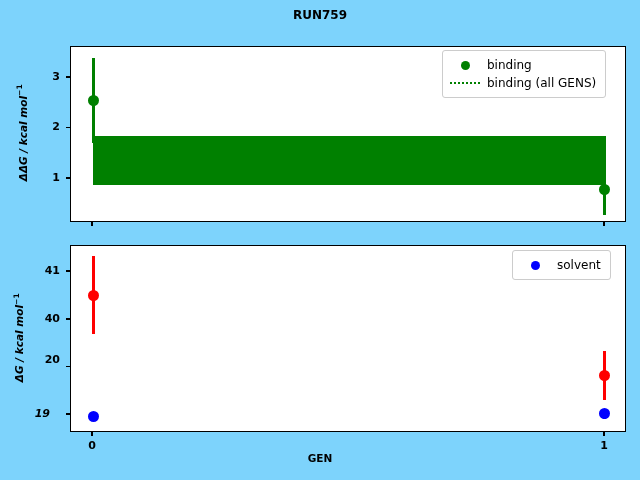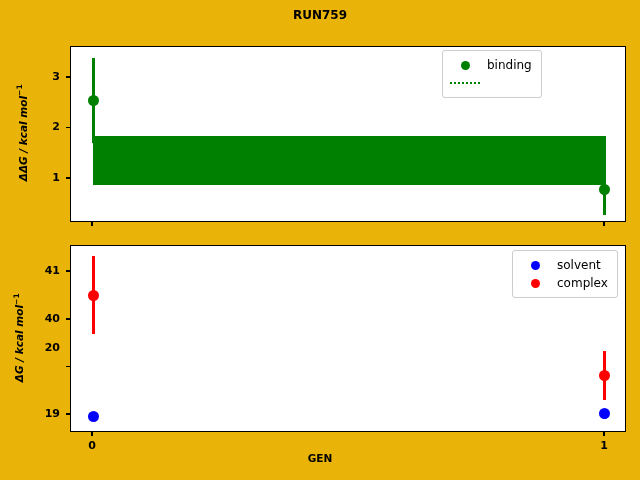--- a/index.html
+++ b/index.html
@@ -13,21 +13,21 @@
     font-family: "DejaVu Sans", sans-serif;
     overflow: hidden;
     position: relative;
   }
 
   #figure {
     position: absolute;
     left: 0; top: 0;
     width: 640px;
     height: 480px;
-    background: #eab308;
+    background: #7dd3fc;
   }
 
   
   .fig-title {
     position: absolute;
     left: 0;
     top: 8px;
     width: 640px;
     text-align: center;
     font-size: 12px;
@@ -217,42 +217,43 @@
     <div class="legend-row">
       <span class="legend-handle">
         <span class="lh-dot" id="lh-top-0" style="background: rgb(0, 128, 0);"></span>
       </span>
       <span class="legend-label">binding</span>
     </div>
     <div class="legend-row">
       <span class="legend-handle">
         <span class="lh-dotted"></span>
       </span>
+      <span class="legend-label">binding (all GENS)</span>
     </div>
   </div>
 
   <div class="axes" id="axes-bottom">
 
     <div class="errline" id="bot-errc-0" style="left: 22.0147px; top: 9.51654px; height: 78.5115px; background: rgb(255, 0, 0);"></div>
     <div class="marker" id="bot-mkc-0" style="left: 22.0147px; top: 49.0102px; background: rgb(255, 0, 0);"></div>
     <div class="errline" id="bot-errc-1" style="left: 533.985px; top: 104.682px; height: 49.486px; background: rgb(255, 0, 0);"></div>
     <div class="marker" id="bot-mkc-1" style="left: 533.985px; top: 129.901px; background: rgb(255, 0, 0);"></div>
 
     <div class="errline" id="bot-errs-0" style="left: 22.0147px; top: 167.015px; height: 7.1374px; background: rgb(0, 0, 255);"></div>
     <div class="marker" id="bot-mks-0" style="left: 22.0147px; top: 170.822px; background: rgb(0, 0, 255);"></div>
     <div class="errline" id="bot-errs-1" style="left: 533.985px; top: 162.733px; height: 9.99237px; background: rgb(0, 0, 255);"></div>
     <div class="marker" id="bot-mks-1" style="left: 533.985px; top: 167.967px; background: rgb(0, 0, 255);"></div>
   </div>
 
   <div class="ytick-mark" id="bt-m0" style="left: 66px; top: 413.119px;"></div>
   <div class="ytick-mark" id="bt-m1" style="left: 66px; top: 365.536px;"></div>
   <div class="ytick-mark" id="bt-m2" style="left: 66px; top: 317.953px;"></div>
   <div class="ytick-mark" id="bt-m3" style="left: 66px; top: 270.37px;"></div>
-  <div class="ytick-label" id="bt-l0" style="left: 24px; width: 36px; top: 406.919px;">19</div>
-  <div class="ytick-label" id="bt-l1" style="left: 24px; width: 36px; top: 341px;">20</div>
+  <div class="ytick-label" id="bt-l0" style="left: 14px; width: 36px; top: 406.919px; font-style: italic;">19</div>
+  <div class="ytick-label" id="bt-l1" style="left: 24px; width: 36px; top: 353px;">20</div>
   <div class="ytick-label" id="bt-l2" style="left: 24px; width: 36px; top: 311.753px;">40</div>
   <div class="ytick-label" id="bt-l3" style="left: 24px; width: 36px; top: 264.17px;">41</div>
 
   <div class="xtick-mark" id="bt-x0" style="left: 91.2147px; top: 432px;"></div>
   <div class="xtick-mark" id="bt-x1" style="left: 603.185px; top: 432px;"></div>
   <div class="xtick-label" id="bt-xl0" style="left: 72.0147px; width: 40px; top: 439px;">0</div>
   <div class="xtick-label" id="bt-xl1" style="left: 583.985px; width: 40px; top: 439px;">1</div>
 
   <div class="ylabel" id="ylabel-bottom" style="width: 187px; left: -75.5px; top: 330.5px;">
     <span class="it">ΔG / kcal mol</span><sup class="exp">−1</sup>
@@ -260,21 +261,15 @@
 
   <div class="xlabel" id="xlabel-main" style="top:452px;">GEN</div>
 
   <div class="legend" id="legend-bottom" style="left: 512px; top: 250px;">
     <div class="legend-row">
       <span class="legend-handle">
         <span class="lh-dot" id="lh-bot-0" style="background: rgb(0, 0, 255);"></span>
       </span>
       <span class="legend-label">solvent</span>
     </div>
-    <div class="legend-row">
-      <span class="legend-handle">
-        <span class="lh-dot" id="lh-bot-1" style="background: rgb(255, 0, 0);"></span>
-      </span>
-      <span class="legend-label">complex</span>
-    </div>
   </div>
 
 </div>
 
 </body></html>

